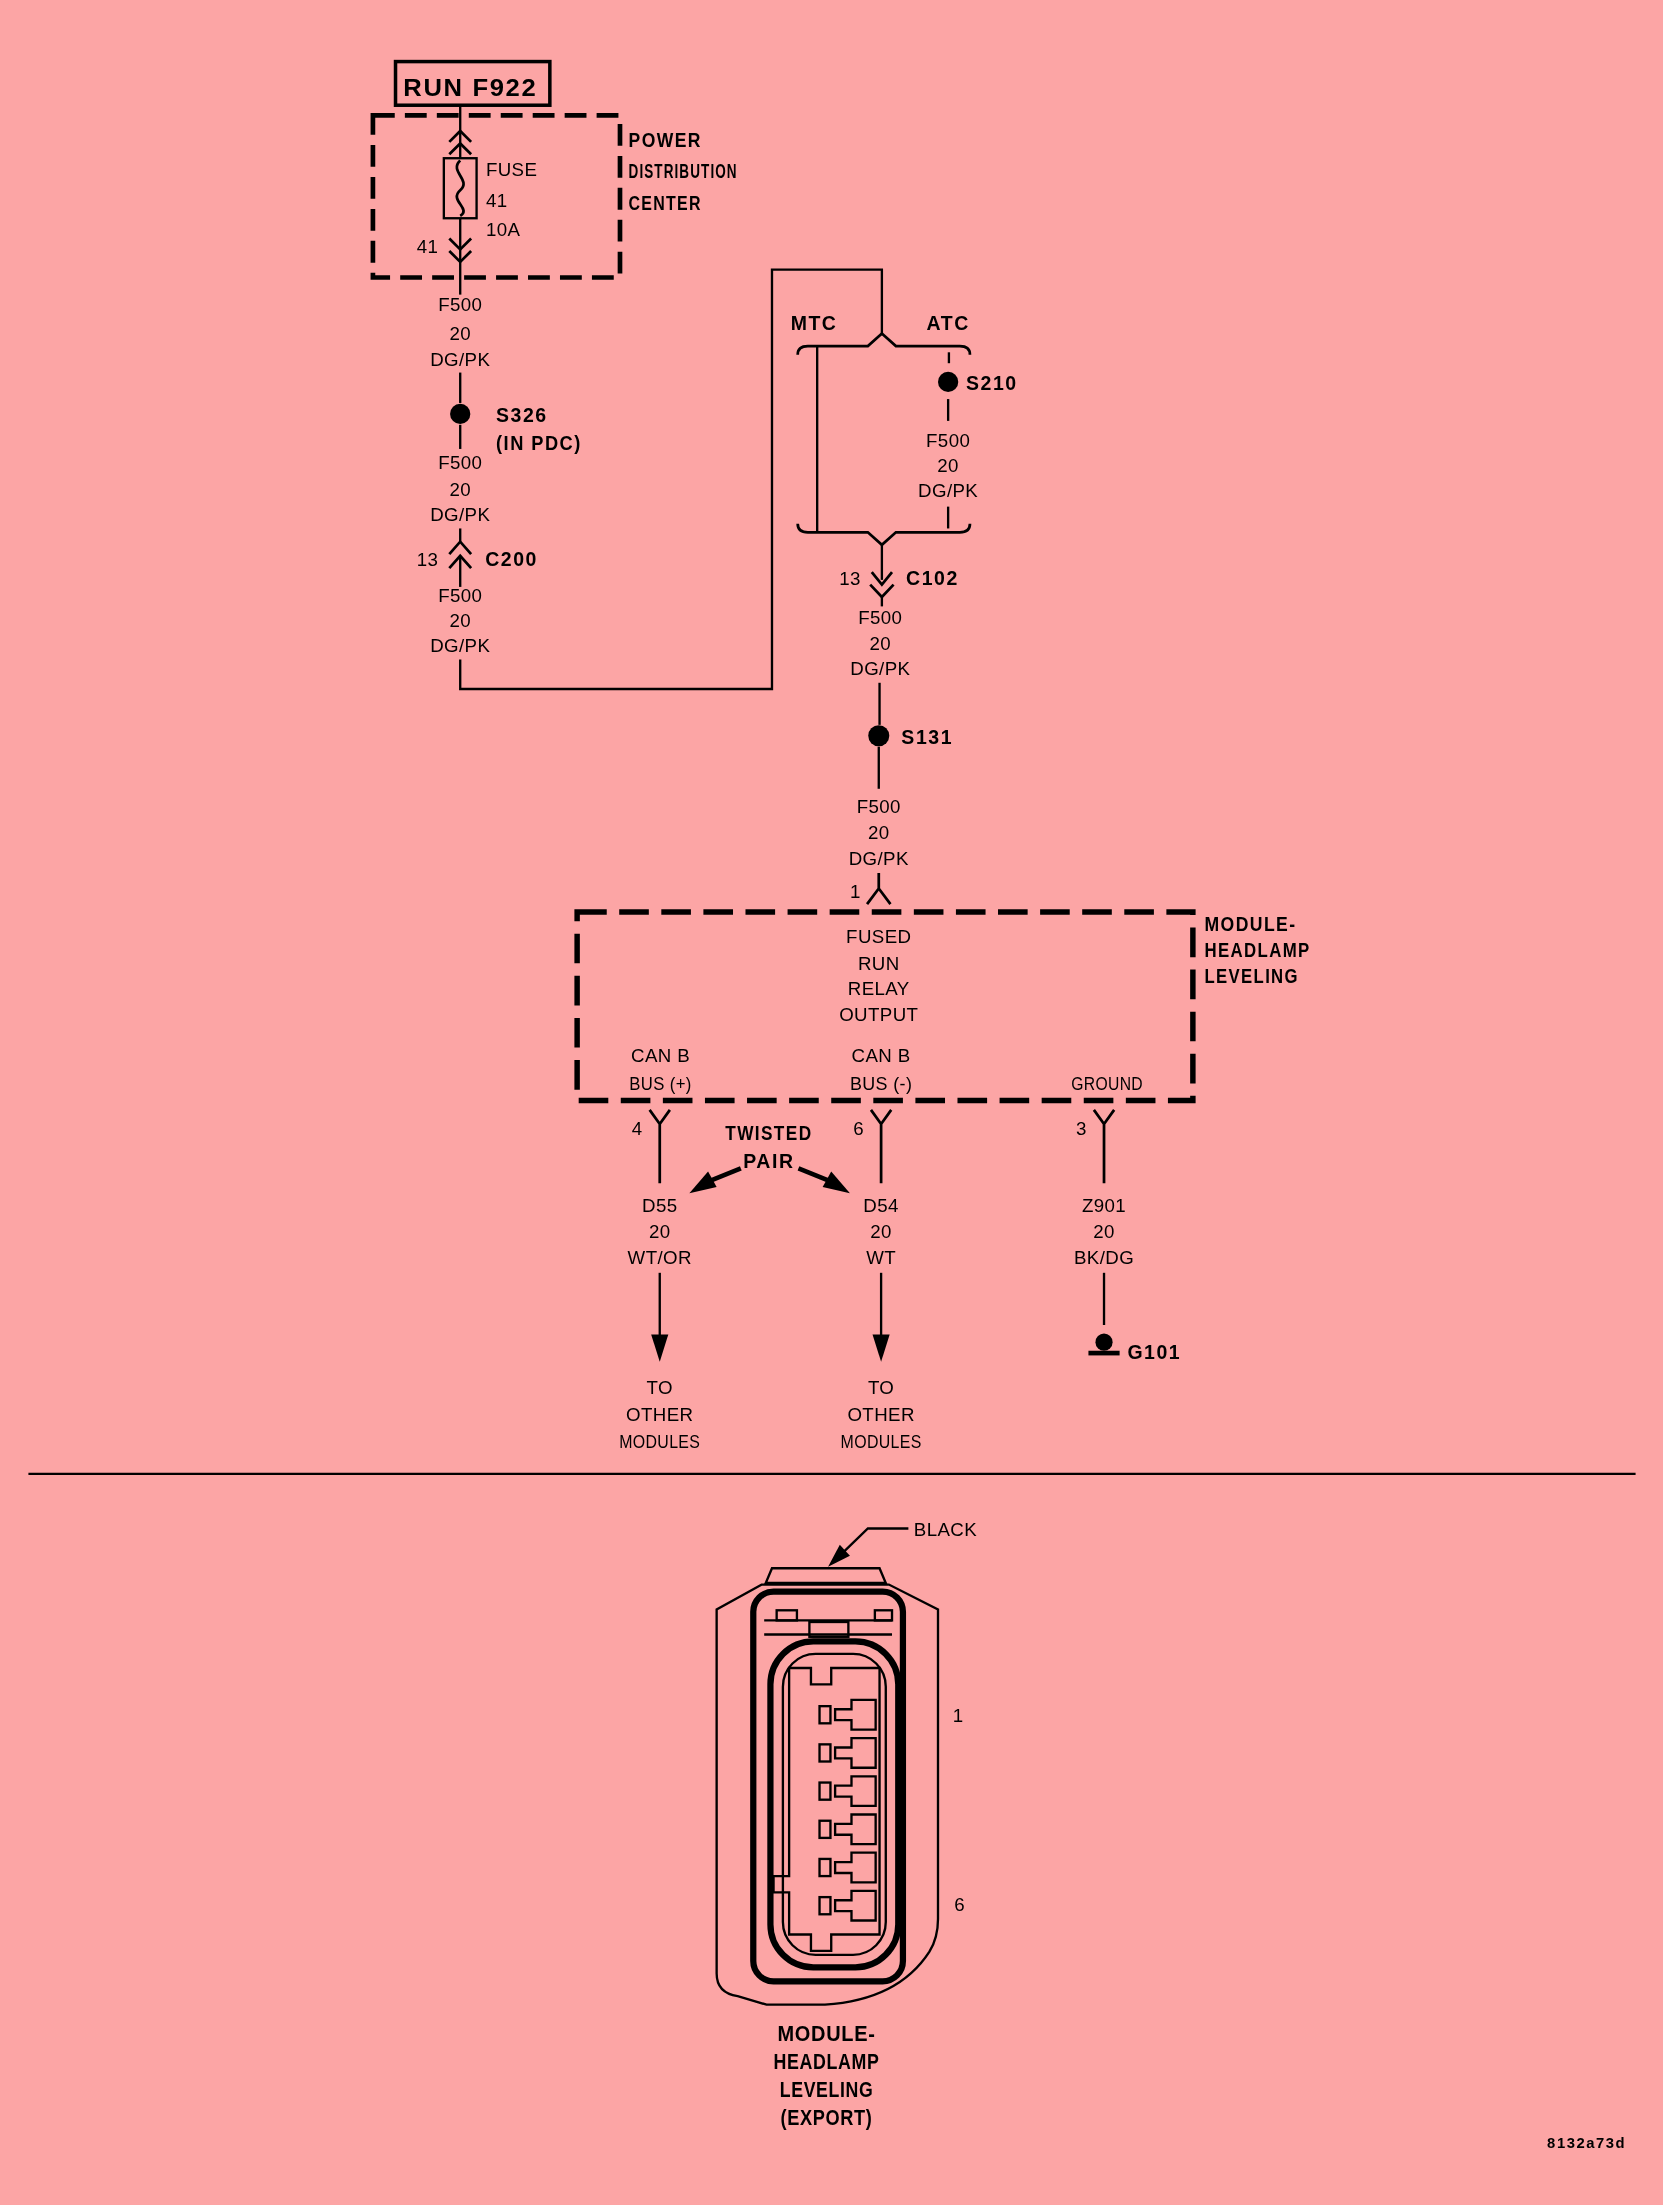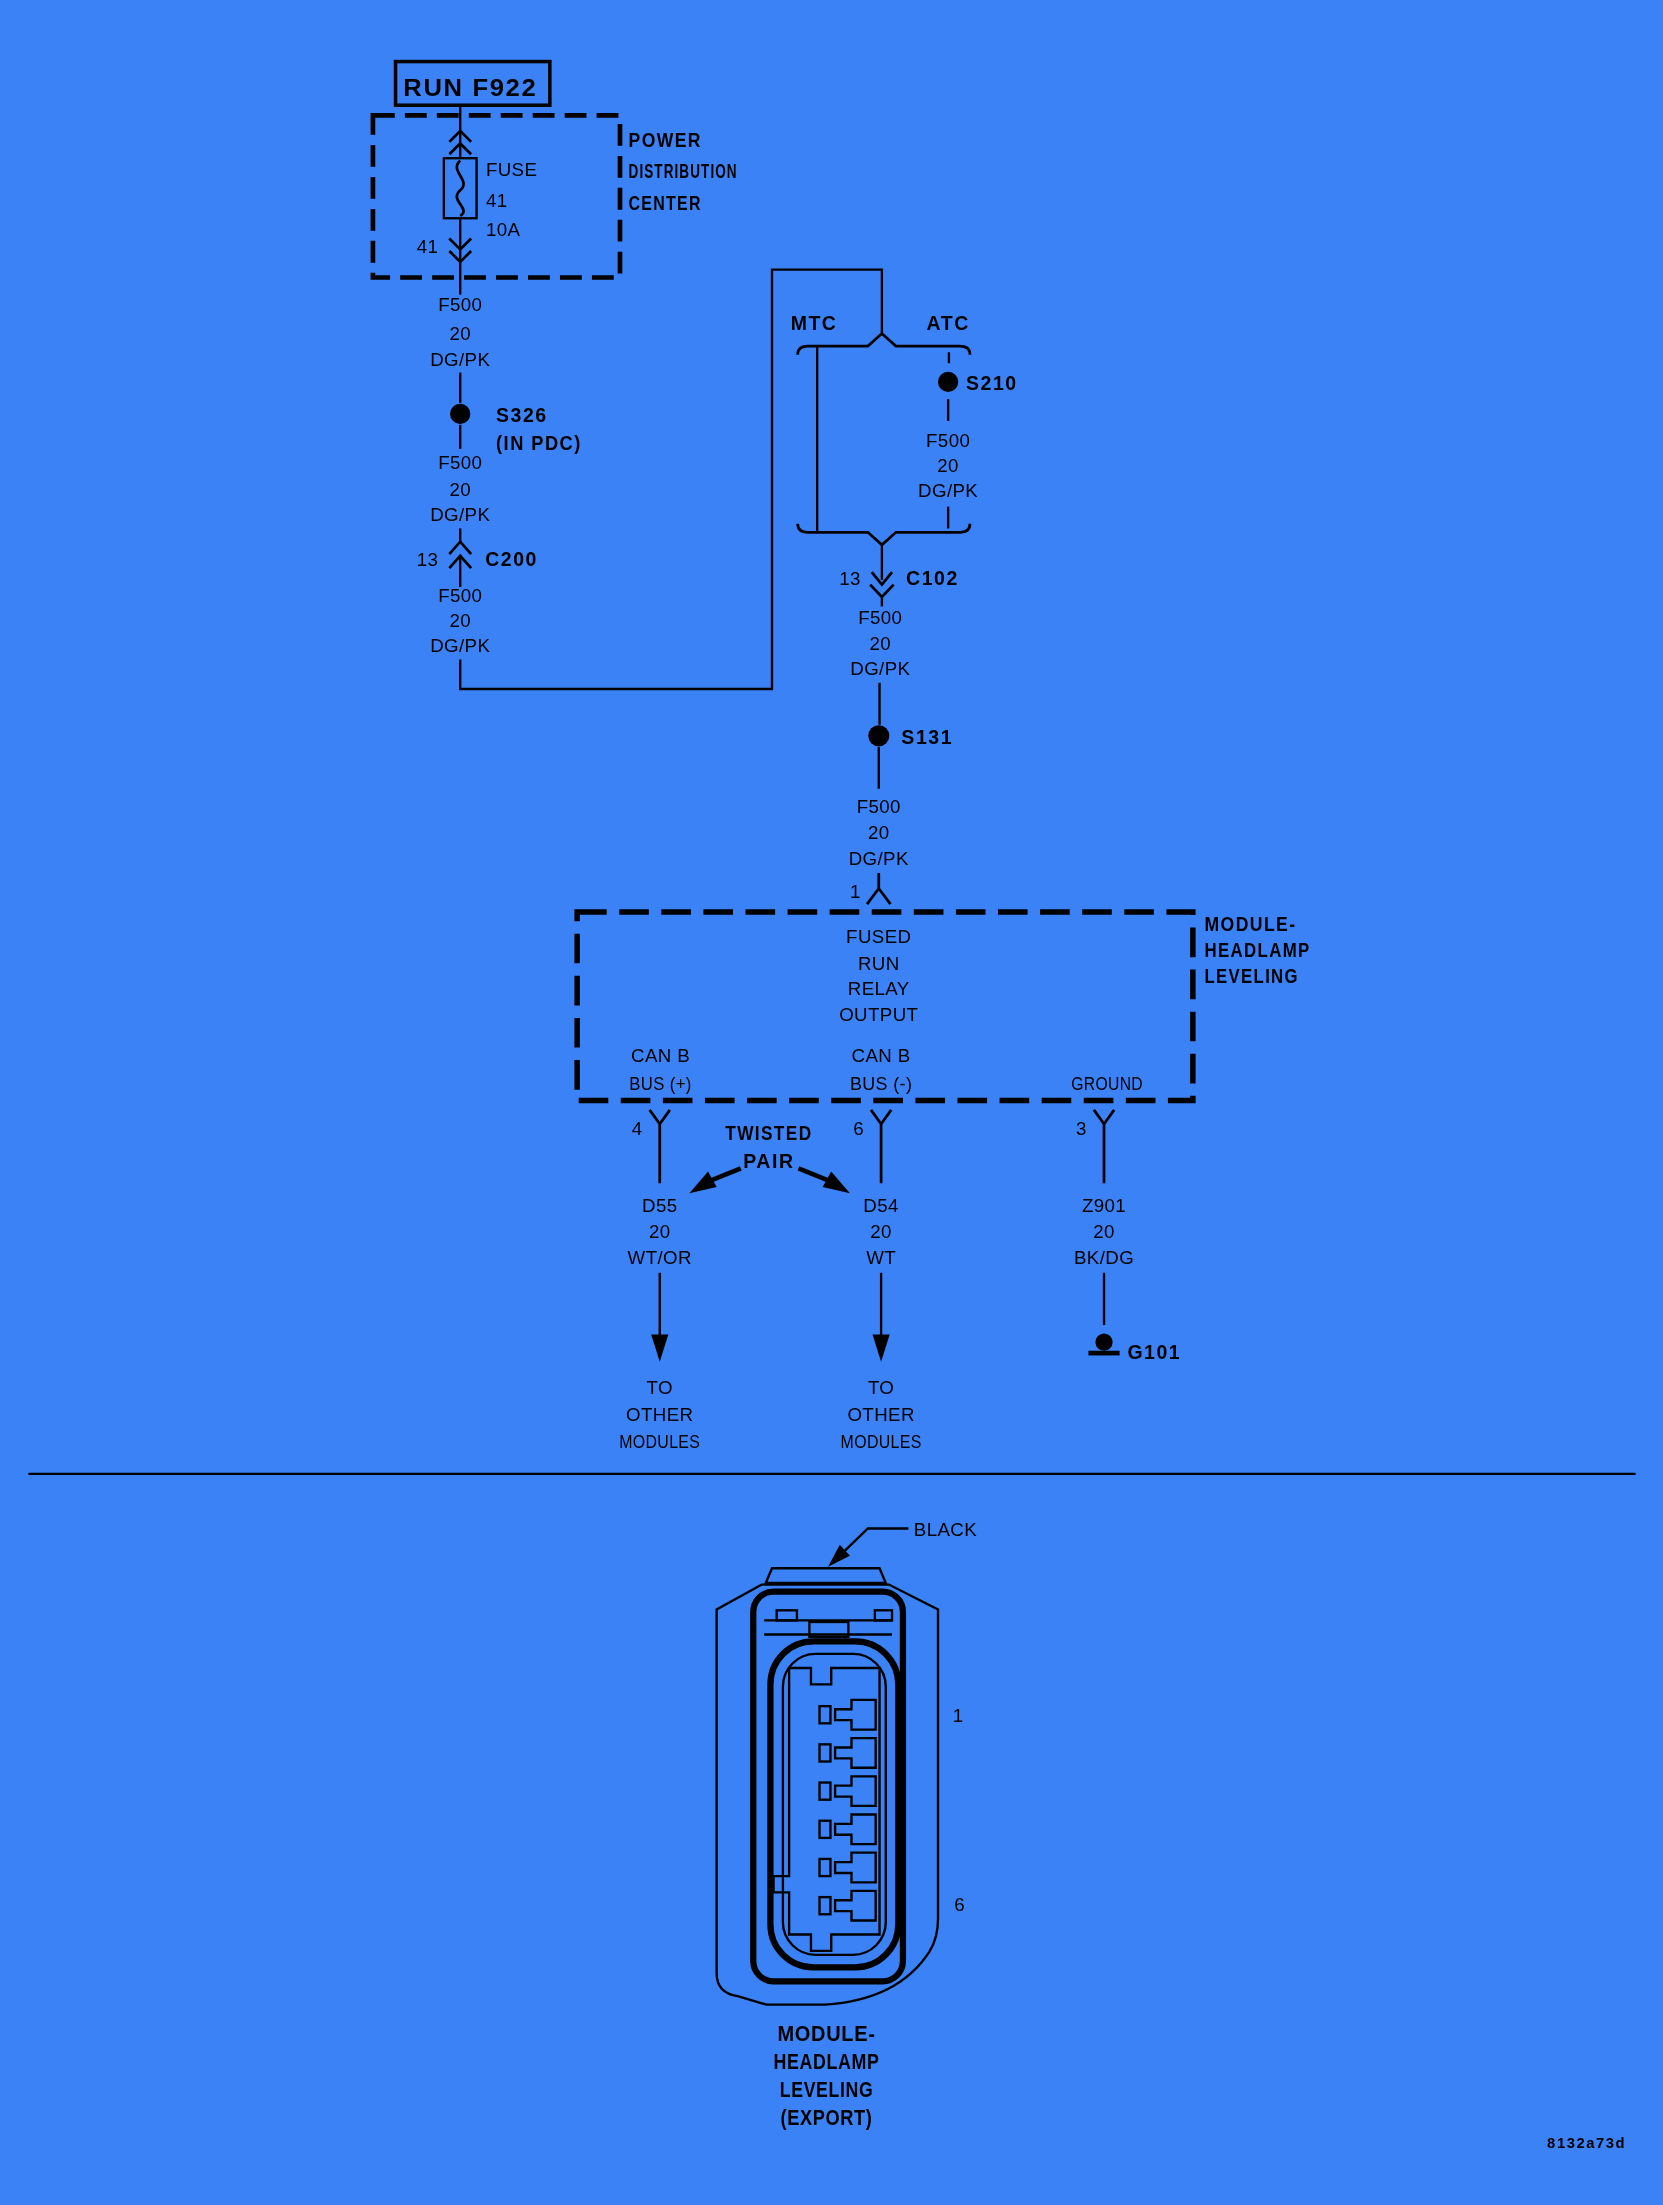--- a/index.html
+++ b/index.html
@@ -1,16 +1,16 @@
 <!DOCTYPE html>
 <html style="font-size:12.5px"><head>
 <meta charset="utf-8">
 <style>
   html,body{margin:0;padding:0;background:#e8e8e8;}
-  .page{position:relative;width:1664px;height:2205px;background:#3b82f6;margin:0 auto;
+  .page{position:relative;width:1664px;height:2205px;background:#fca5a5;margin:0 auto;
         font-family:"Liberation Sans", sans-serif;}
   svg{position:absolute;left:0;top:0;}
   svg text{fill:#000000;font-family:"Liberation Sans", sans-serif;}
   .t  {font-size:24px;letter-spacing:0.5px;}
   .b  {font-size:25px;font-weight:bold;letter-spacing:2px;}
   .big{font-size:31px;font-weight:bold;letter-spacing:2px;}
   .cap{font-size:28px;font-weight:bold;letter-spacing:1px;}
   .code{font-size:19px;font-weight:bold;letter-spacing:2px;}
   .wire{stroke:#000;stroke-width:3;fill:none;}
   .wire35{stroke:#000;stroke-width:3.5;fill:none;}

